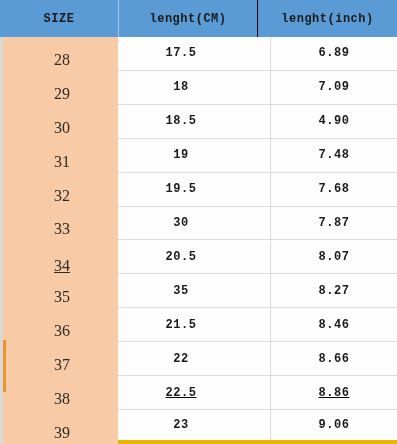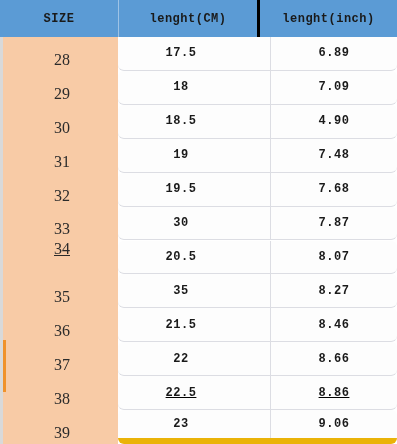--- a/index.html
+++ b/index.html
@@ -36,21 +36,21 @@
     color: #1a1a1a;
     font-family: "Liberation Mono", "DejaVu Sans Mono", monospace;
     font-weight: bold;
     font-size: 12px;
     letter-spacing: 0.5px;
     white-space: nowrap;
     box-sizing: border-box;
   }
   .hcell.col-size   { width: 118px; }
   .hcell.col-cm     { width: 139px; border-left: 1px solid #9ec3e6; }
-  .hcell.col-inch   { width: 140px; border-left: 3px solid #000000; }
+  .hcell.col-inch   { width: 140px; border-left: 1px solid #000000; }
 
   
   .size-column {
     position: absolute;
     top: 37px;
     left: 0;
     width: 118px;
     height: 407px;
     background: #f8cba6;
     border-left: 3px solid #d9d9d9;
@@ -97,23 +97,22 @@
   }
   .data-row {
     position: absolute;
     left: 0;
     width: 279px;
     height: 33.9px;
     display: flex;
     box-sizing: border-box;
     border-bottom: 1px solid #dcdde3;
     background: #fdfdfd;
-    border-radius: 6px;
-  }
-  .data-row:last-child { border-bottom: 6px solid #eab308; }
+  }
+  .data-row:last-child { border-bottom: 4px solid #eab308; }
   .data-cell {
     display: flex;
     align-items: center;
     justify-content: center;
     font-family: "Liberation Mono", "DejaVu Sans Mono", monospace;
     font-weight: bold;
     font-size: 12px;
     color: #1a1a1a;
     letter-spacing: 0.5px;
     box-sizing: border-box;
@@ -135,21 +134,21 @@
 
   <div class="size-column">
     <div class="size-accent"></div>
     <div class="size-list" id="size-list">
         <div class="size-item" style="top: 0px; height: 33.9167px;">28</div>
         <div class="size-item" style="top: 33.9167px; height: 33.9167px;">29</div>
         <div class="size-item" style="top: 67.8333px; height: 33.9167px;">30</div>
         <div class="size-item" style="top: 101.75px; height: 33.9167px;">31</div>
         <div class="size-item" style="top: 135.667px; height: 33.9167px;">32</div>
         <div class="size-item" style="top: 169.583px; height: 33.9167px;">33</div>
-        <div class="size-item" style="top: 189px; height: 33.9167px; text-decoration: underline;">34</div>
+        <div class="size-item" style="top: 206px; height: 33.9167px; text-decoration: underline;">34</div>
         <div class="size-item" style="top: 237.417px; height: 33.9167px;">35</div>
         <div class="size-item" style="top: 271.333px; height: 33.9167px;">36</div>
         <div class="size-item" style="top: 305.25px; height: 33.9167px;">37</div>
         <div class="size-item" style="top: 339.167px; height: 33.9167px;">38</div>
         <div class="size-item" style="top: 373.083px; height: 33.9167px;">39</div>
       </div>
   </div>
 
   <div class="data-area" id="data-area">
       <div class="data-row" style="top: 0px; height: 33.9167px;">

